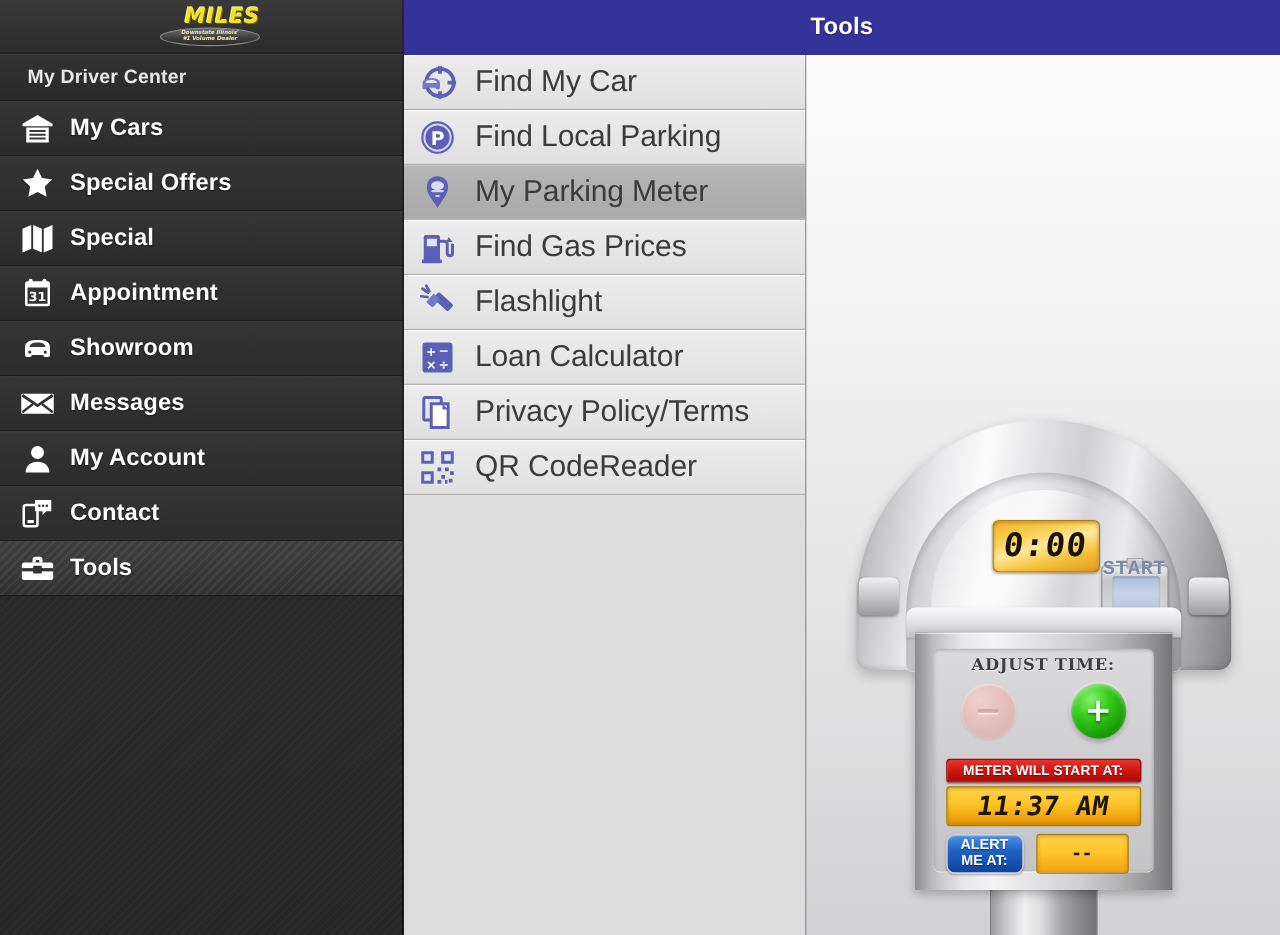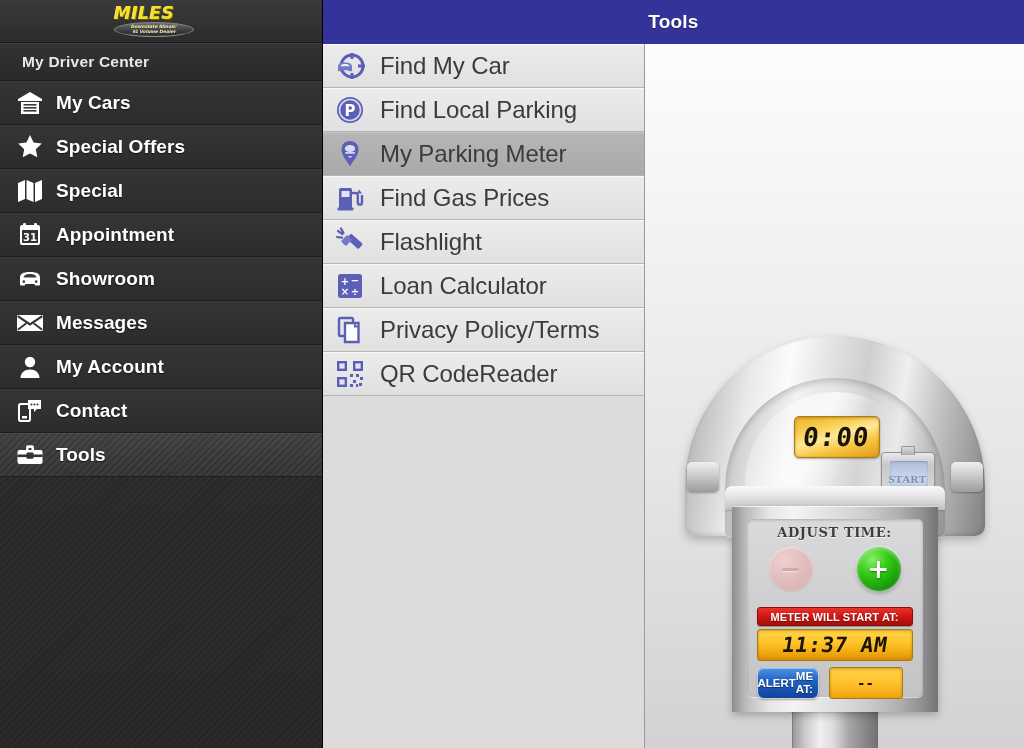--- a/index.html
+++ b/index.html
@@ -26,21 +26,21 @@
   .brand {
     height: 43px;
     background: linear-gradient(180deg, #3a3a3a 0%, #2c2c2c 100%);
     display: flex; align-items: center; justify-content: center;
     border-bottom: 1px solid #1b1b1b;
     position: relative;
   }
   .logo-wrap {
     width: 94px; height: 34px;
     display: flex; flex-direction: column;
-    align-items: flex-start; justify-content: center;
+    align-items: flex-end; justify-content: center;
     position: relative;
   }
   .logo-main {
     font-family: "DejaVu Sans", sans-serif;
     font-size: 17px; font-weight: bold; font-style: italic;
     letter-spacing: 0.5px;
     color: #f5e028;
     text-shadow: 1px 1px 0 #6b5e00, -0.5px -0.5px 0 #fff8a0;
     line-height: 15px;
   }
@@ -261,25 +261,25 @@
   }
   .start-btn::before {
     content: ""; position: absolute;
     left: 8px; top: 8px; width: 38px; height: 30px;
     border-radius: 2px;
     background: linear-gradient(180deg, #aebede 0%, #c7d3e8 50%, #b4c2dd 100%);
     box-shadow: inset 0 1px 2px rgba(0,0,0,0.22);
   }
   .start-label {
     position: relative; z-index: 2;
-    font-family: Liberation Serif, serif;
-    font-size: 11px; font-weight: bold;
+    font-family: Liberation Mono, monospace;
+    font-size: 16px; font-weight: bold;
     color: #7a8aa8; letter-spacing: 0.5px;
     text-shadow: 0 1px 0 rgba(255,255,255,0.55);
-    margin-bottom: 4px;
+    margin-bottom: 25px;
   }
   .start-tab {
     position: absolute; left: 19px; top: -7px;
     width: 14px; height: 9px;
     border-radius: 2px 2px 0 0;
     background: linear-gradient(180deg, #dcdcde 0%, #b0b0b3 100%);
     border: 1px solid #949497; border-bottom: none;
   }
 
   
@@ -369,21 +369,21 @@
     color: #1d1405; letter-spacing: 0.5px;
     transform: skewX(-9deg);
   }
   .alert-btn {
     position: absolute; left: 10px; top: 148px;
     width: 62px; height: 32px;
     border-radius: 7px;
     background: linear-gradient(180deg, #4f94e8 0%, #1f62c6 42%, #11439c 100%);
     border: 1px solid #cfcfd2;
     box-shadow: 0 1px 2px rgba(0,0,0,0.3), inset 0 1px 0 rgba(255,255,255,0.4);
-    display: flex; 
+    display: flex; flex-direction: column;
     align-items: center; justify-content: center;
     cursor: pointer;
   }
   .alert-btn span {
     color: #fff; font-family: "Liberation Sans", sans-serif;
     font-size: 11.5px; font-weight: bold; line-height: 13px;
     text-shadow: 0 1px 1px rgba(0,0,0,0.5);
   }
   .alert-value {
     position: absolute; left: 82px; top: 148px;

